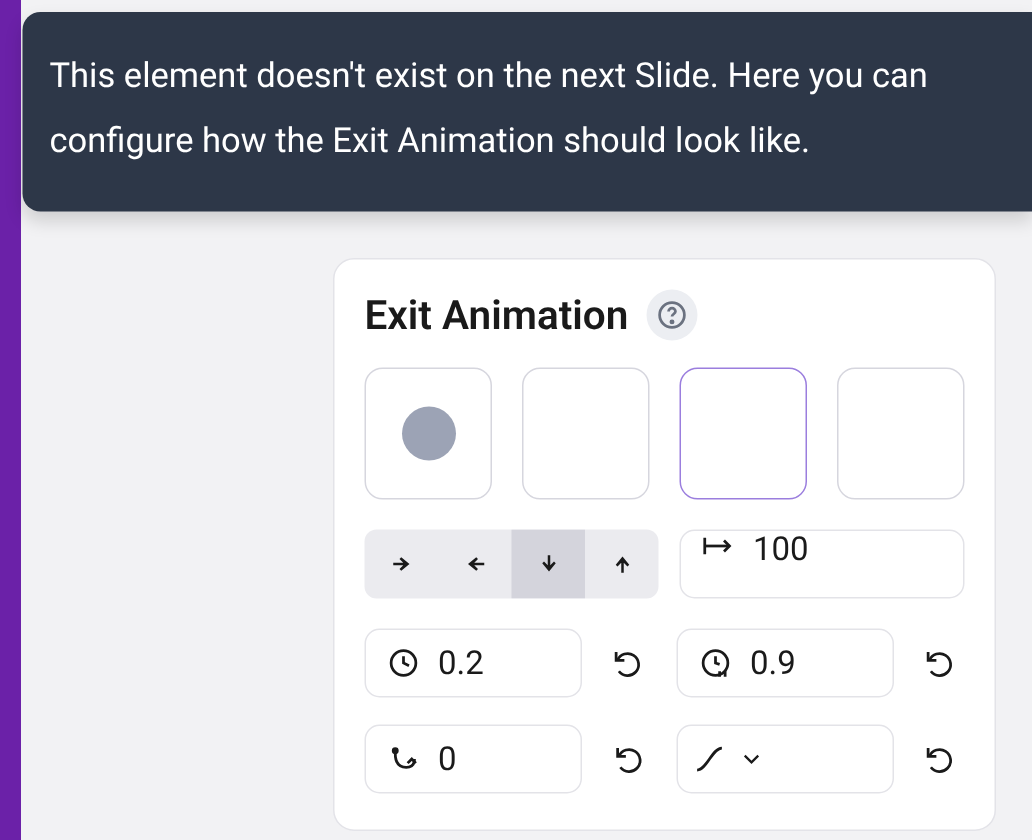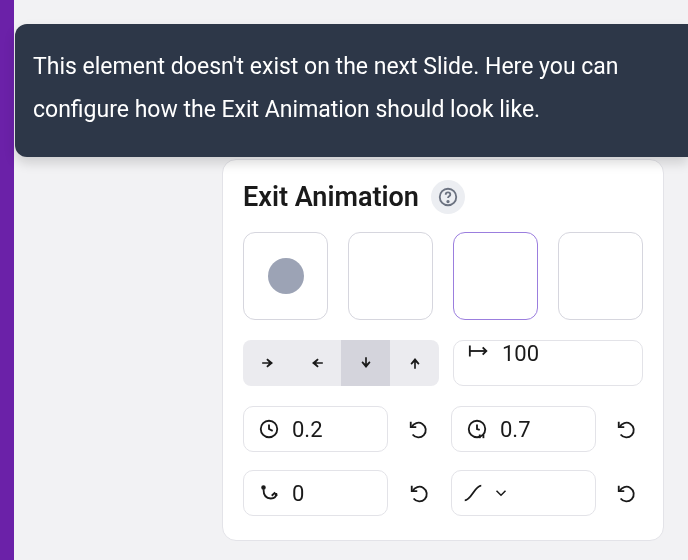--- a/index.html
+++ b/index.html
@@ -14,35 +14,35 @@
   }
   .purple-bar {
     position: absolute;
     left: 0; top: 0;
     width: 14px; height: 100%;
     background: #6b21a8;
   }
   .tooltip {
     position: absolute;
     left: 15px;
-    top: 24px;
+    top: 8px;
     right: 0;
     background: #2d3748;
     color: #fff;
     padding: 22px 28px 26px 18px;
     font-size: 23px;
     line-height: 1.85;
     border-radius: 12px 0 0 12px;
     box-shadow: 0 6px 12px rgba(0,0,0,0.15);
     z-index: 10;
   }
   .panel {
     position: absolute;
     left: 222px;
-    top: 159px;
+    top: 172px;
     width: 442px;
     background: #fff;
     border: 1px solid #e3e3e8;
     border-radius: 14px;
     padding: 20px 20px 24px 20px;
   }
   .panel-header {
     display: flex;
     align-items: center;
     gap: 12px;
@@ -238,21 +238,21 @@
           <polyline points="3 4 3 10 9 10"></polyline>
         </svg>
     </div>
     <div class="field f-delay">
       <svg class="ficon" viewBox="0 0 24 24" fill="none" stroke="currentColor" stroke-width="2">
         <circle cx="12" cy="12" r="9"></circle>
         <polyline points="12 7 12 12 15 13"></polyline>
         <line x1="15" y1="18" x2="15" y2="22"></line>
         <line x1="19" y1="18" x2="19" y2="22"></line>
       </svg>
-      <span class="val">0.7</span>
+      <span class="val">0.9</span>
     </div>
     <div class="reset-btn">
       <svg viewBox="0 0 24 24" fill="none" stroke="currentColor" stroke-width="2">
           <path d="M4 10a8 8 0 1 1 1 8"></path>
           <polyline points="3 4 3 10 9 10"></polyline>
         </svg>
     </div>
   </div>
 
   <div class="row3">

